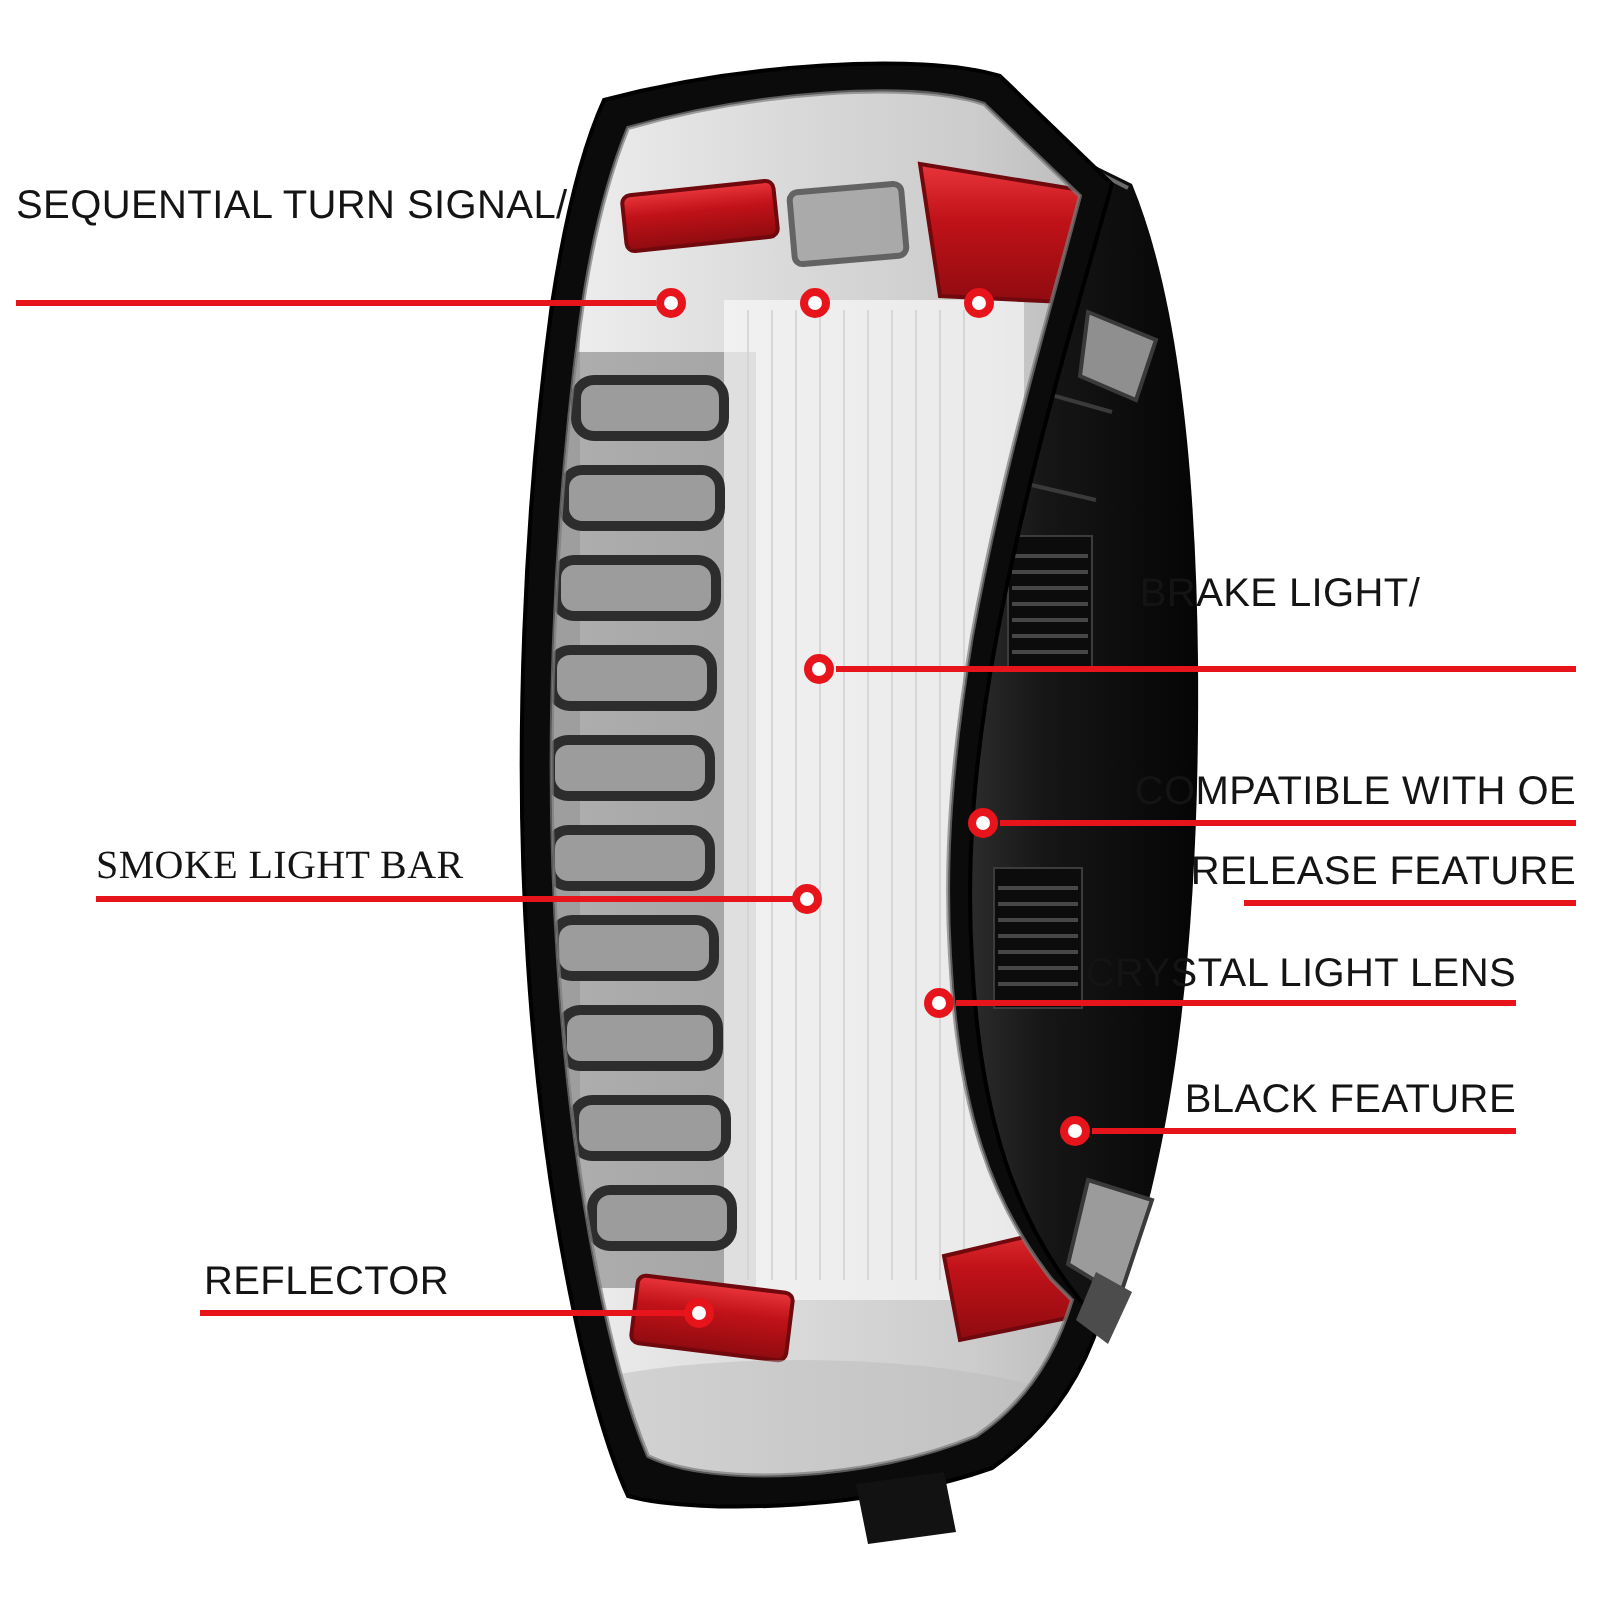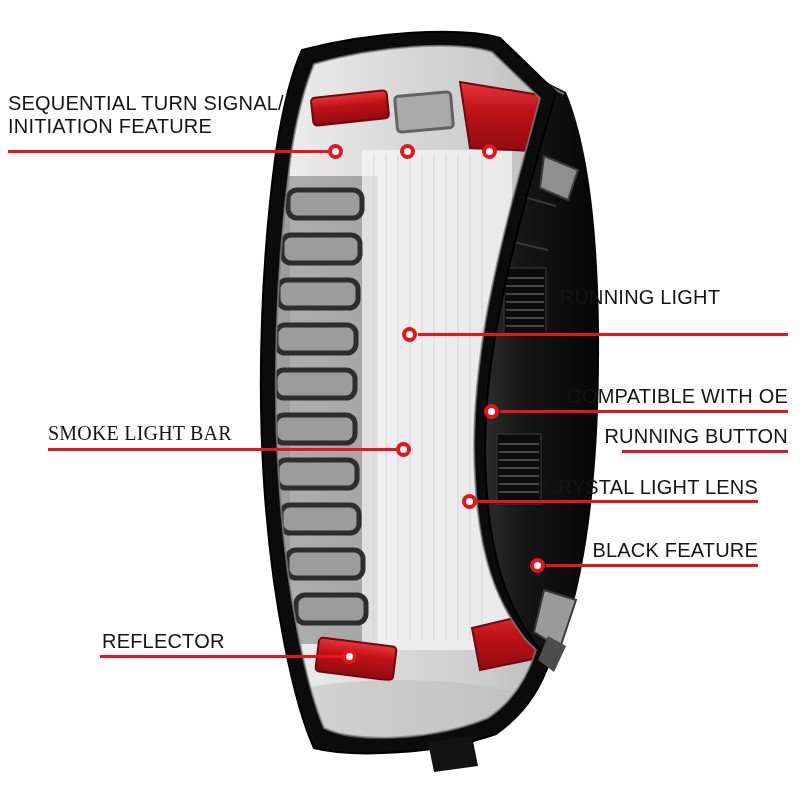--- a/index.html
+++ b/index.html
@@ -109,41 +109,40 @@
       <polygon points="544,156 578,170 568,200 540,188" fill="#8f8f8f" stroke="#3a3a3a" stroke-width="2"></polygon>
       <polygon points="544,590 576,600 560,648 534,632" fill="#9b9b9b" stroke="#3a3a3a" stroke-width="2"></polygon>
       <polygon points="548,636 566,646 554,672 538,660" fill="#4c4c4c"></polygon>
       <polygon points="428,742 472,736 478,766 434,772" fill="#121212"></polygon>
     </g>
   </svg>
 
   <div>
     <div class="label" style="left:8px;top:92px;">
       <div>SEQUENTIAL TURN SIGNAL/</div>
-      <div>INITIATION FEATURE</div>
     </div>
     <div class="rline" style="left:8px;top:150px;width:320px;"></div>
     <div class="dot" style="left:328px;top:144px;"></div>
     <div class="dot" style="left:400px;top:144px;"></div>
     <div class="dot" style="left:482px;top:144px;"></div>
   </div>
 
   <div>
     <div class="label center" style="left:556px;top:286px;width:168px;">
-      <div>RUNNING LIGHT</div>
+      <div>BRAKE LIGHT/</div>
     </div>
     <div class="rline" style="left:418px;top:333px;width:370px;"></div>
     <div class="dot" style="left:402px;top:327px;"></div>
   </div>
 
   <div>
     <div class="label right" style="right:12px;top:385px;">COMPATIBLE WITH OE</div>
     <div class="rline" style="left:500px;top:410px;width:288px;"></div>
     <div class="dot" style="left:484px;top:404px;"></div>
-    <div class="label right" style="right:12px;top:425px;">RUNNING BUTTON</div>
+    <div class="label right" style="right:12px;top:425px;">RELEASE FEATURE</div>
     <div class="rline" style="left:622px;top:450px;width:166px;"></div>
   </div>
 
   <div>
     <div class="label" style="left:48px;top:422px;font-family:Liberation Serif, serif;">SMOKE LIGHT BAR</div>
     <div class="rline" style="left:48px;top:448px;width:352px;"></div>
     <div class="dot" style="left:396px;top:442px;"></div>
   </div>
 
   <div>

